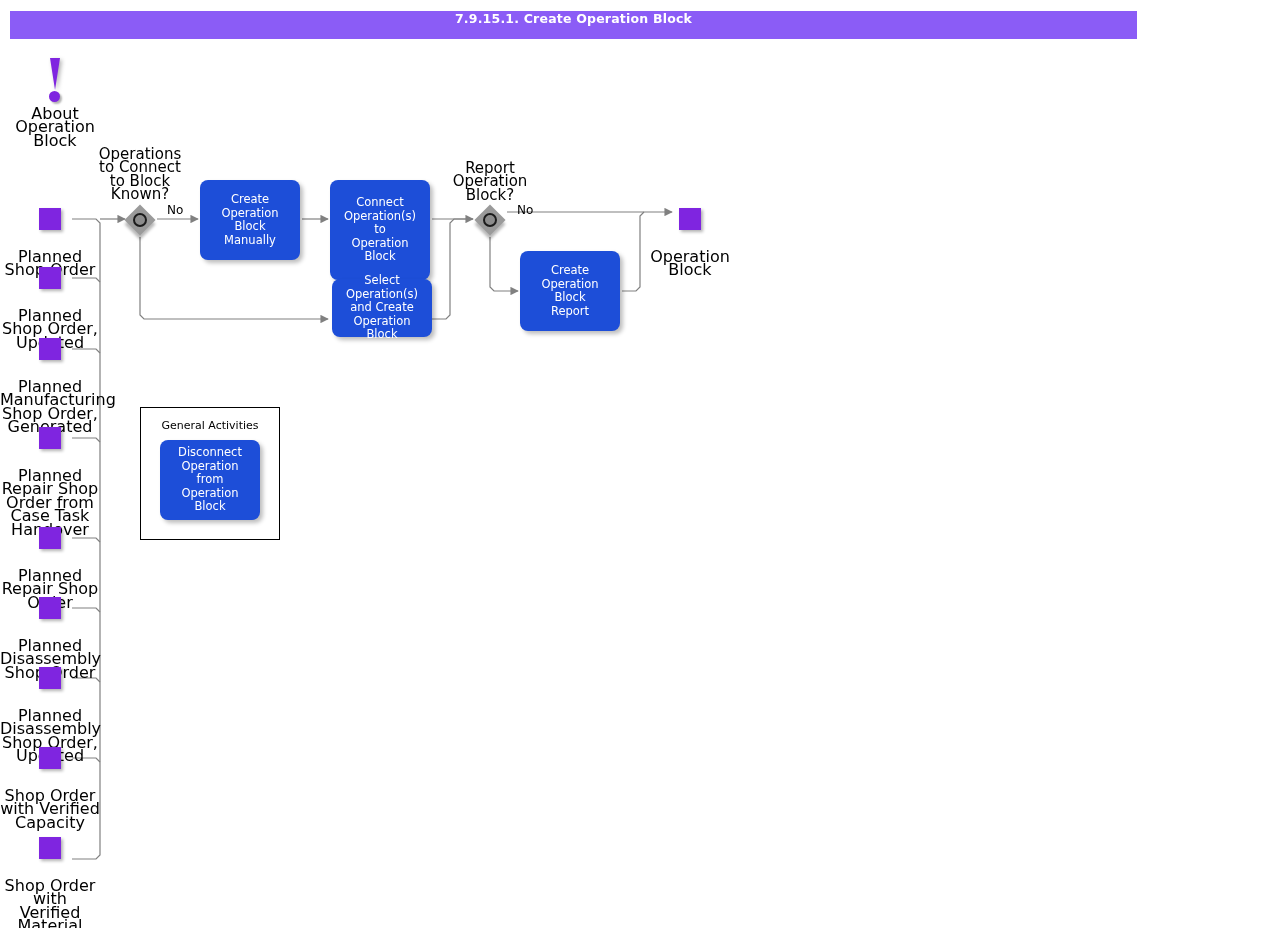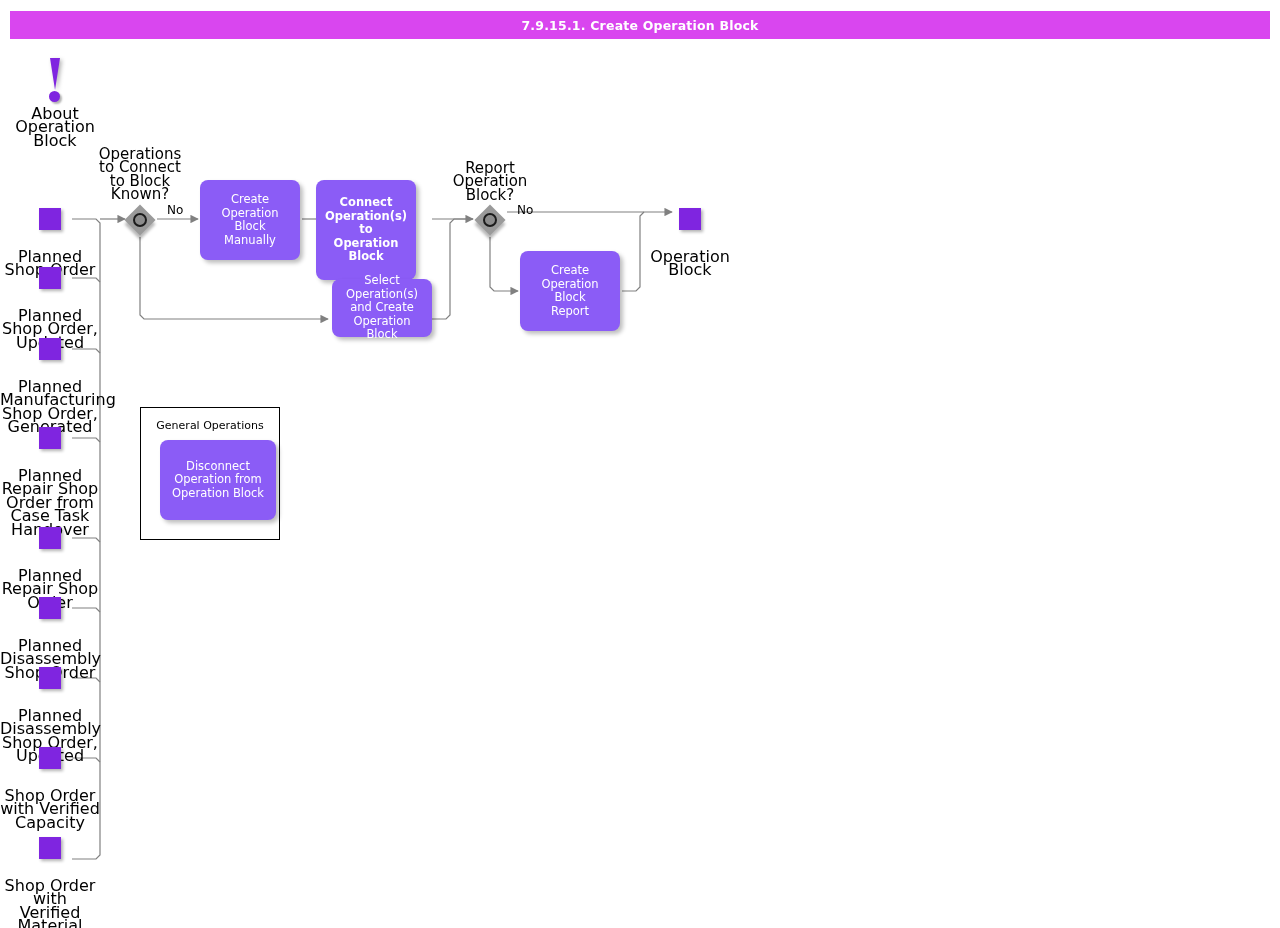--- a/index.html
+++ b/index.html
@@ -15,28 +15,27 @@
     position: relative;
     overflow: hidden;
     color: #000000;
   }
 
   
   #title-bar {
     position: absolute;
     left: 10px;
     top: 11px;
-    width: 1260px;
+    width: 1127px;
     height: 28px;
-    background: #d946ef;
+    background: #8b5cf6;
     color: #ffffff;
     font-size: 12.5px;
     font-weight: bold;
     display: flex;
-    align-items: center;
     justify-content: center;
     letter-spacing: .2px;
   }
 
   
   #canvas {
     position: absolute;
     left: 0;
     top: 0;
     width: 1280px;
@@ -106,21 +105,21 @@
   .info-node .caption {
     margin-top: 3px;
     font-size: 16px;
     line-height: 13.4px;
     white-space: pre-line;
   }
 
   
   .activity {
     position: absolute;
-    background: #8b5cf6;
+    background: #1d4ed8;
     border-radius: 8px;
     color: #ffffff;
     font-size: 11.5px;
     line-height: 13.5px;
     display: flex;
     align-items: center;
     justify-content: center;
     text-align: center;
     box-shadow: 3px 3px 4px rgba(0,0,0,0.26);
     box-sizing: border-box;
@@ -336,41 +335,41 @@
 
   <div class="edge-label" style="left:167px; top:204px;">No</div>
   <div class="edge-label" style="left:517px; top:204px;">No</div>
 
   <div class="activity" style="left:200px; top:180px; width:100px; height:80px;">
     <span>Create
 Operation Block
 Manually</span>
   </div>
 
-  <div class="activity" style="left:316px; top:180px; width:100px; height:100px;font-weight:bold;">
+  <div class="activity" style="left:330px; top:180px; width:100px; height:100px;">
     <span>Connect
 Operation(s) to
 Operation Block</span>
   </div>
 
   <div class="activity" style="left:332px; top:279px; width:100px; height:58px;">
     <span>Select
 Operation(s)
 and Create
 Operation Block</span>
   </div>
 
   <div class="activity" style="left:520px; top:251px; width:100px; height:80px;">
     <span>Create
 Operation Block
 Report</span>
   </div>
 
   <div class="group-frame" style="left:140px; top:407px; width:140px; height:133px;">
-    <div class="group-title" style="top:11px;">General Operations</div>
-  </div>
-  <div class="activity" style="left:160px; top:440px; width:116px; height:80px;">
+    <div class="group-title" style="top:11px;">General Activities</div>
+  </div>
+  <div class="activity" style="left:160px; top:440px; width:100px; height:80px;">
     <span>Disconnect
 Operation from
 Operation Block</span>
   </div>
 
 </div>
 
 </body></html>

